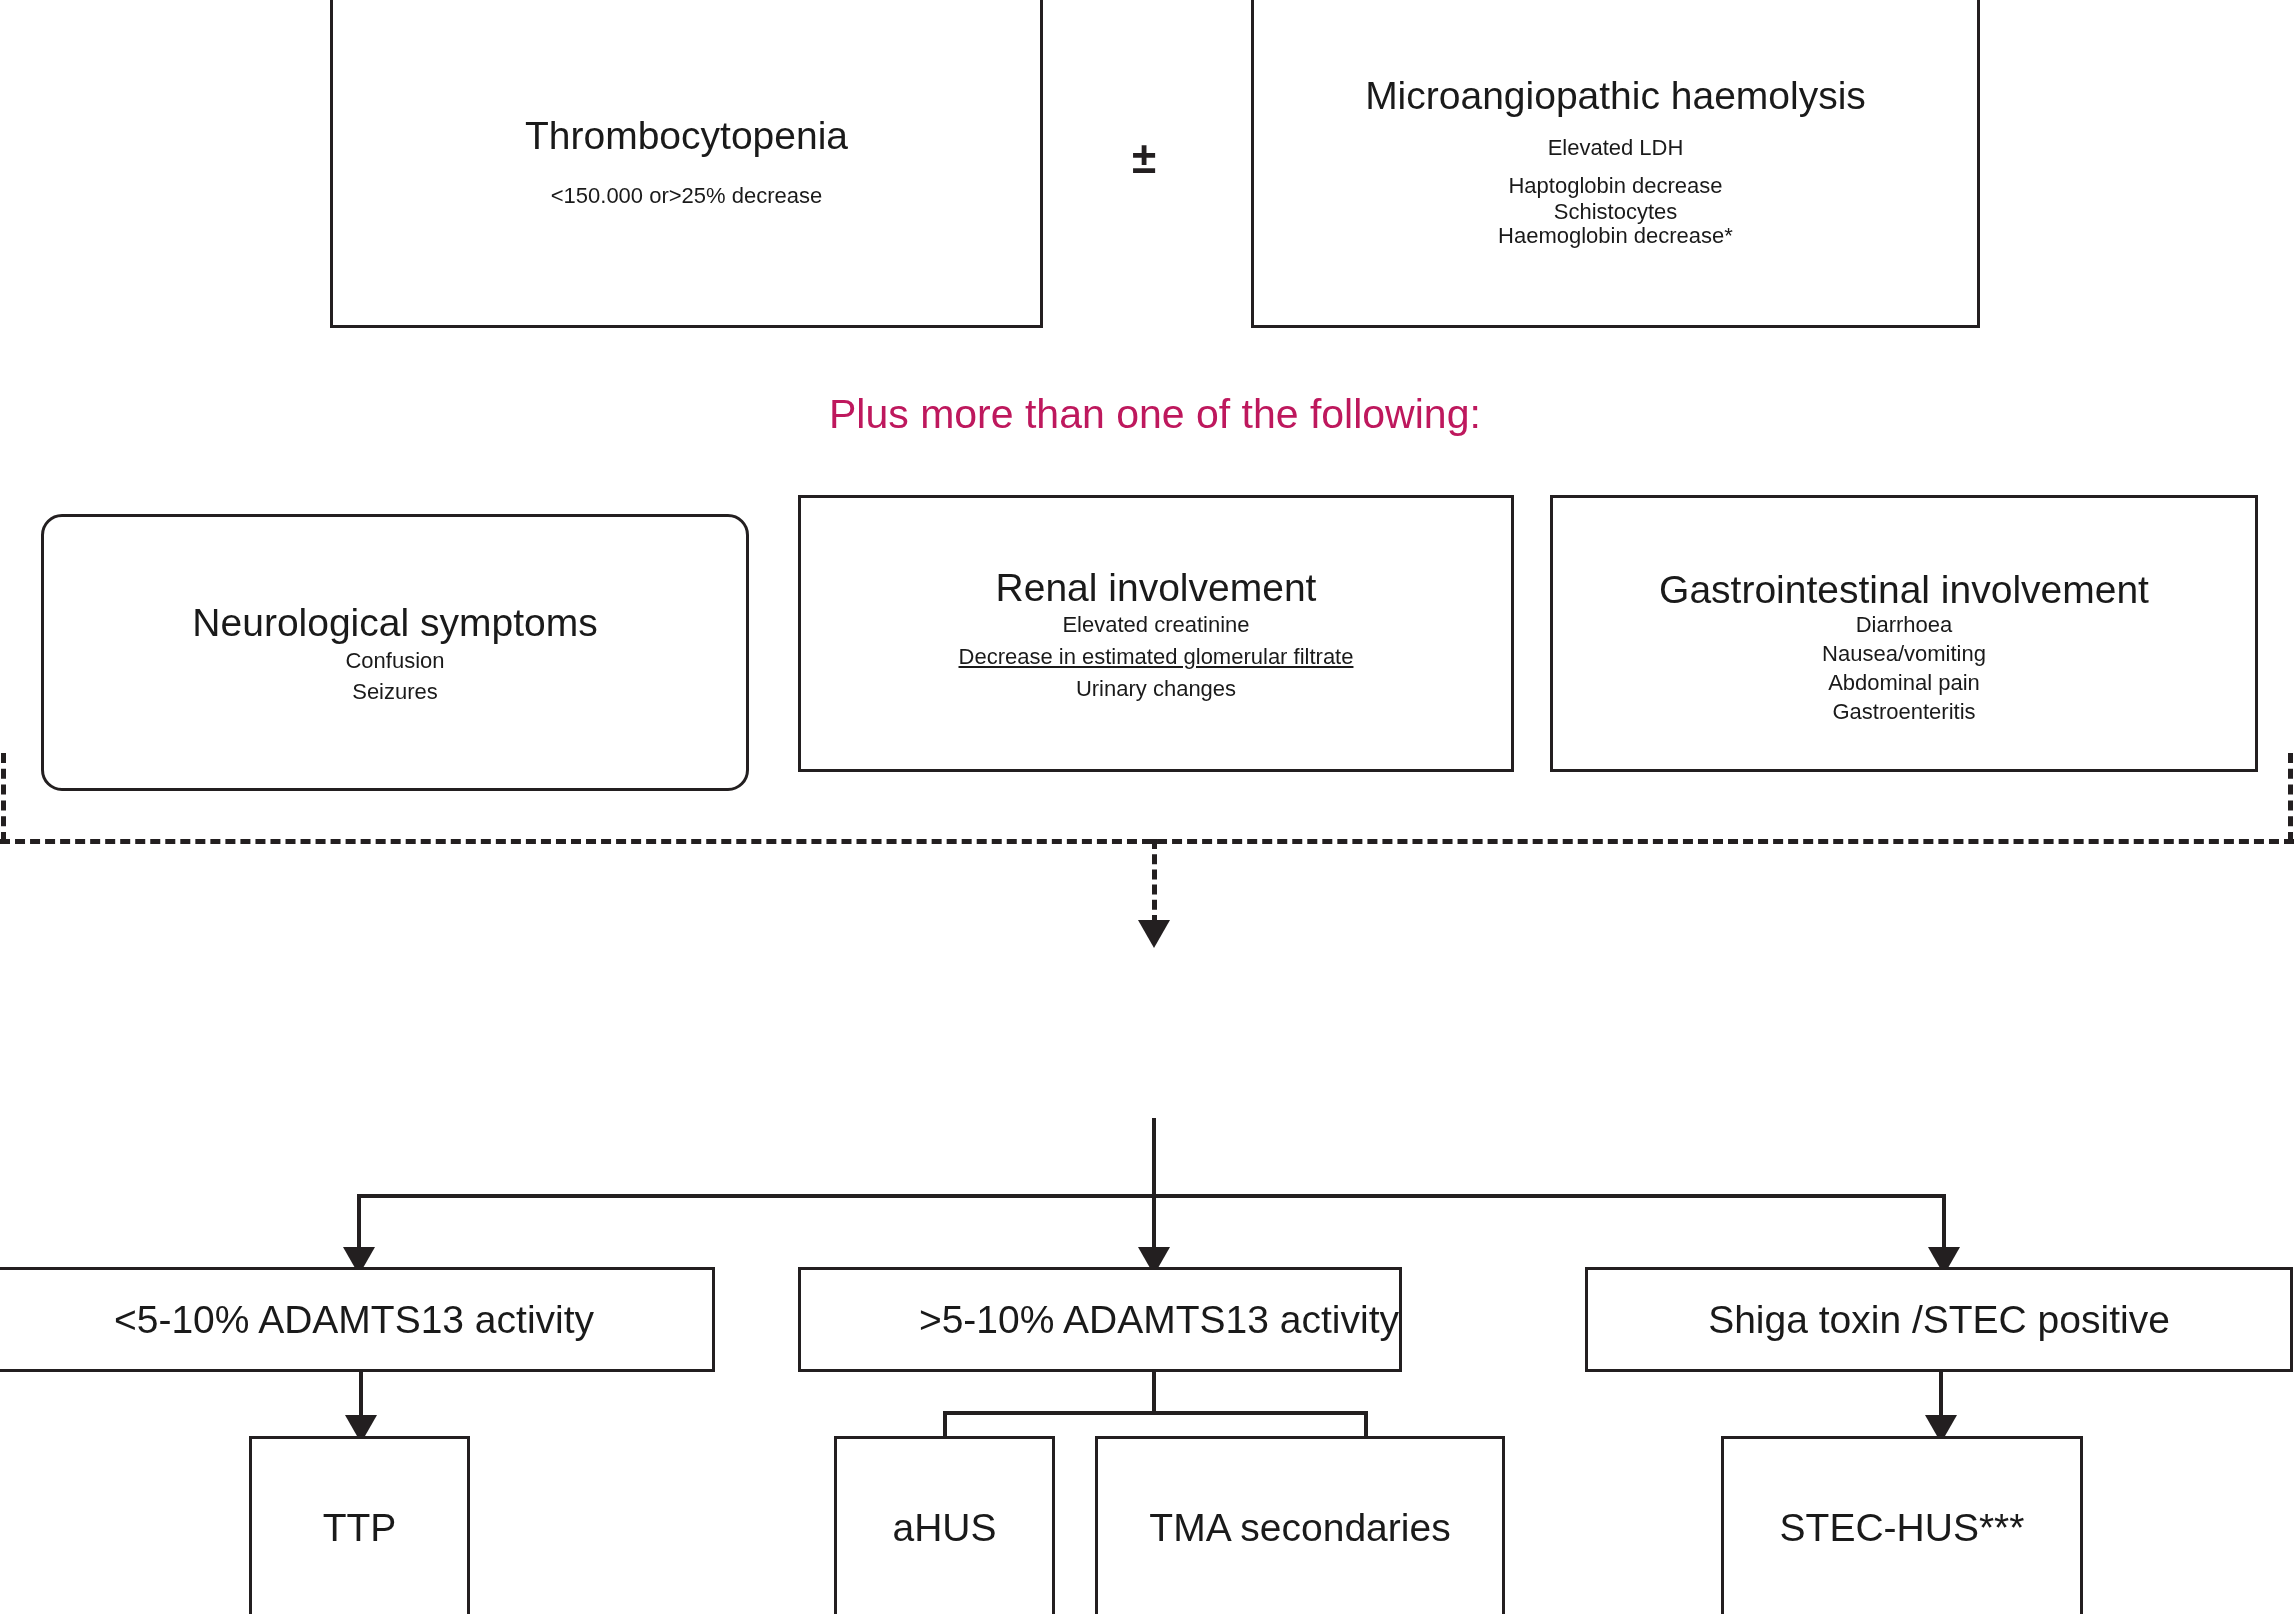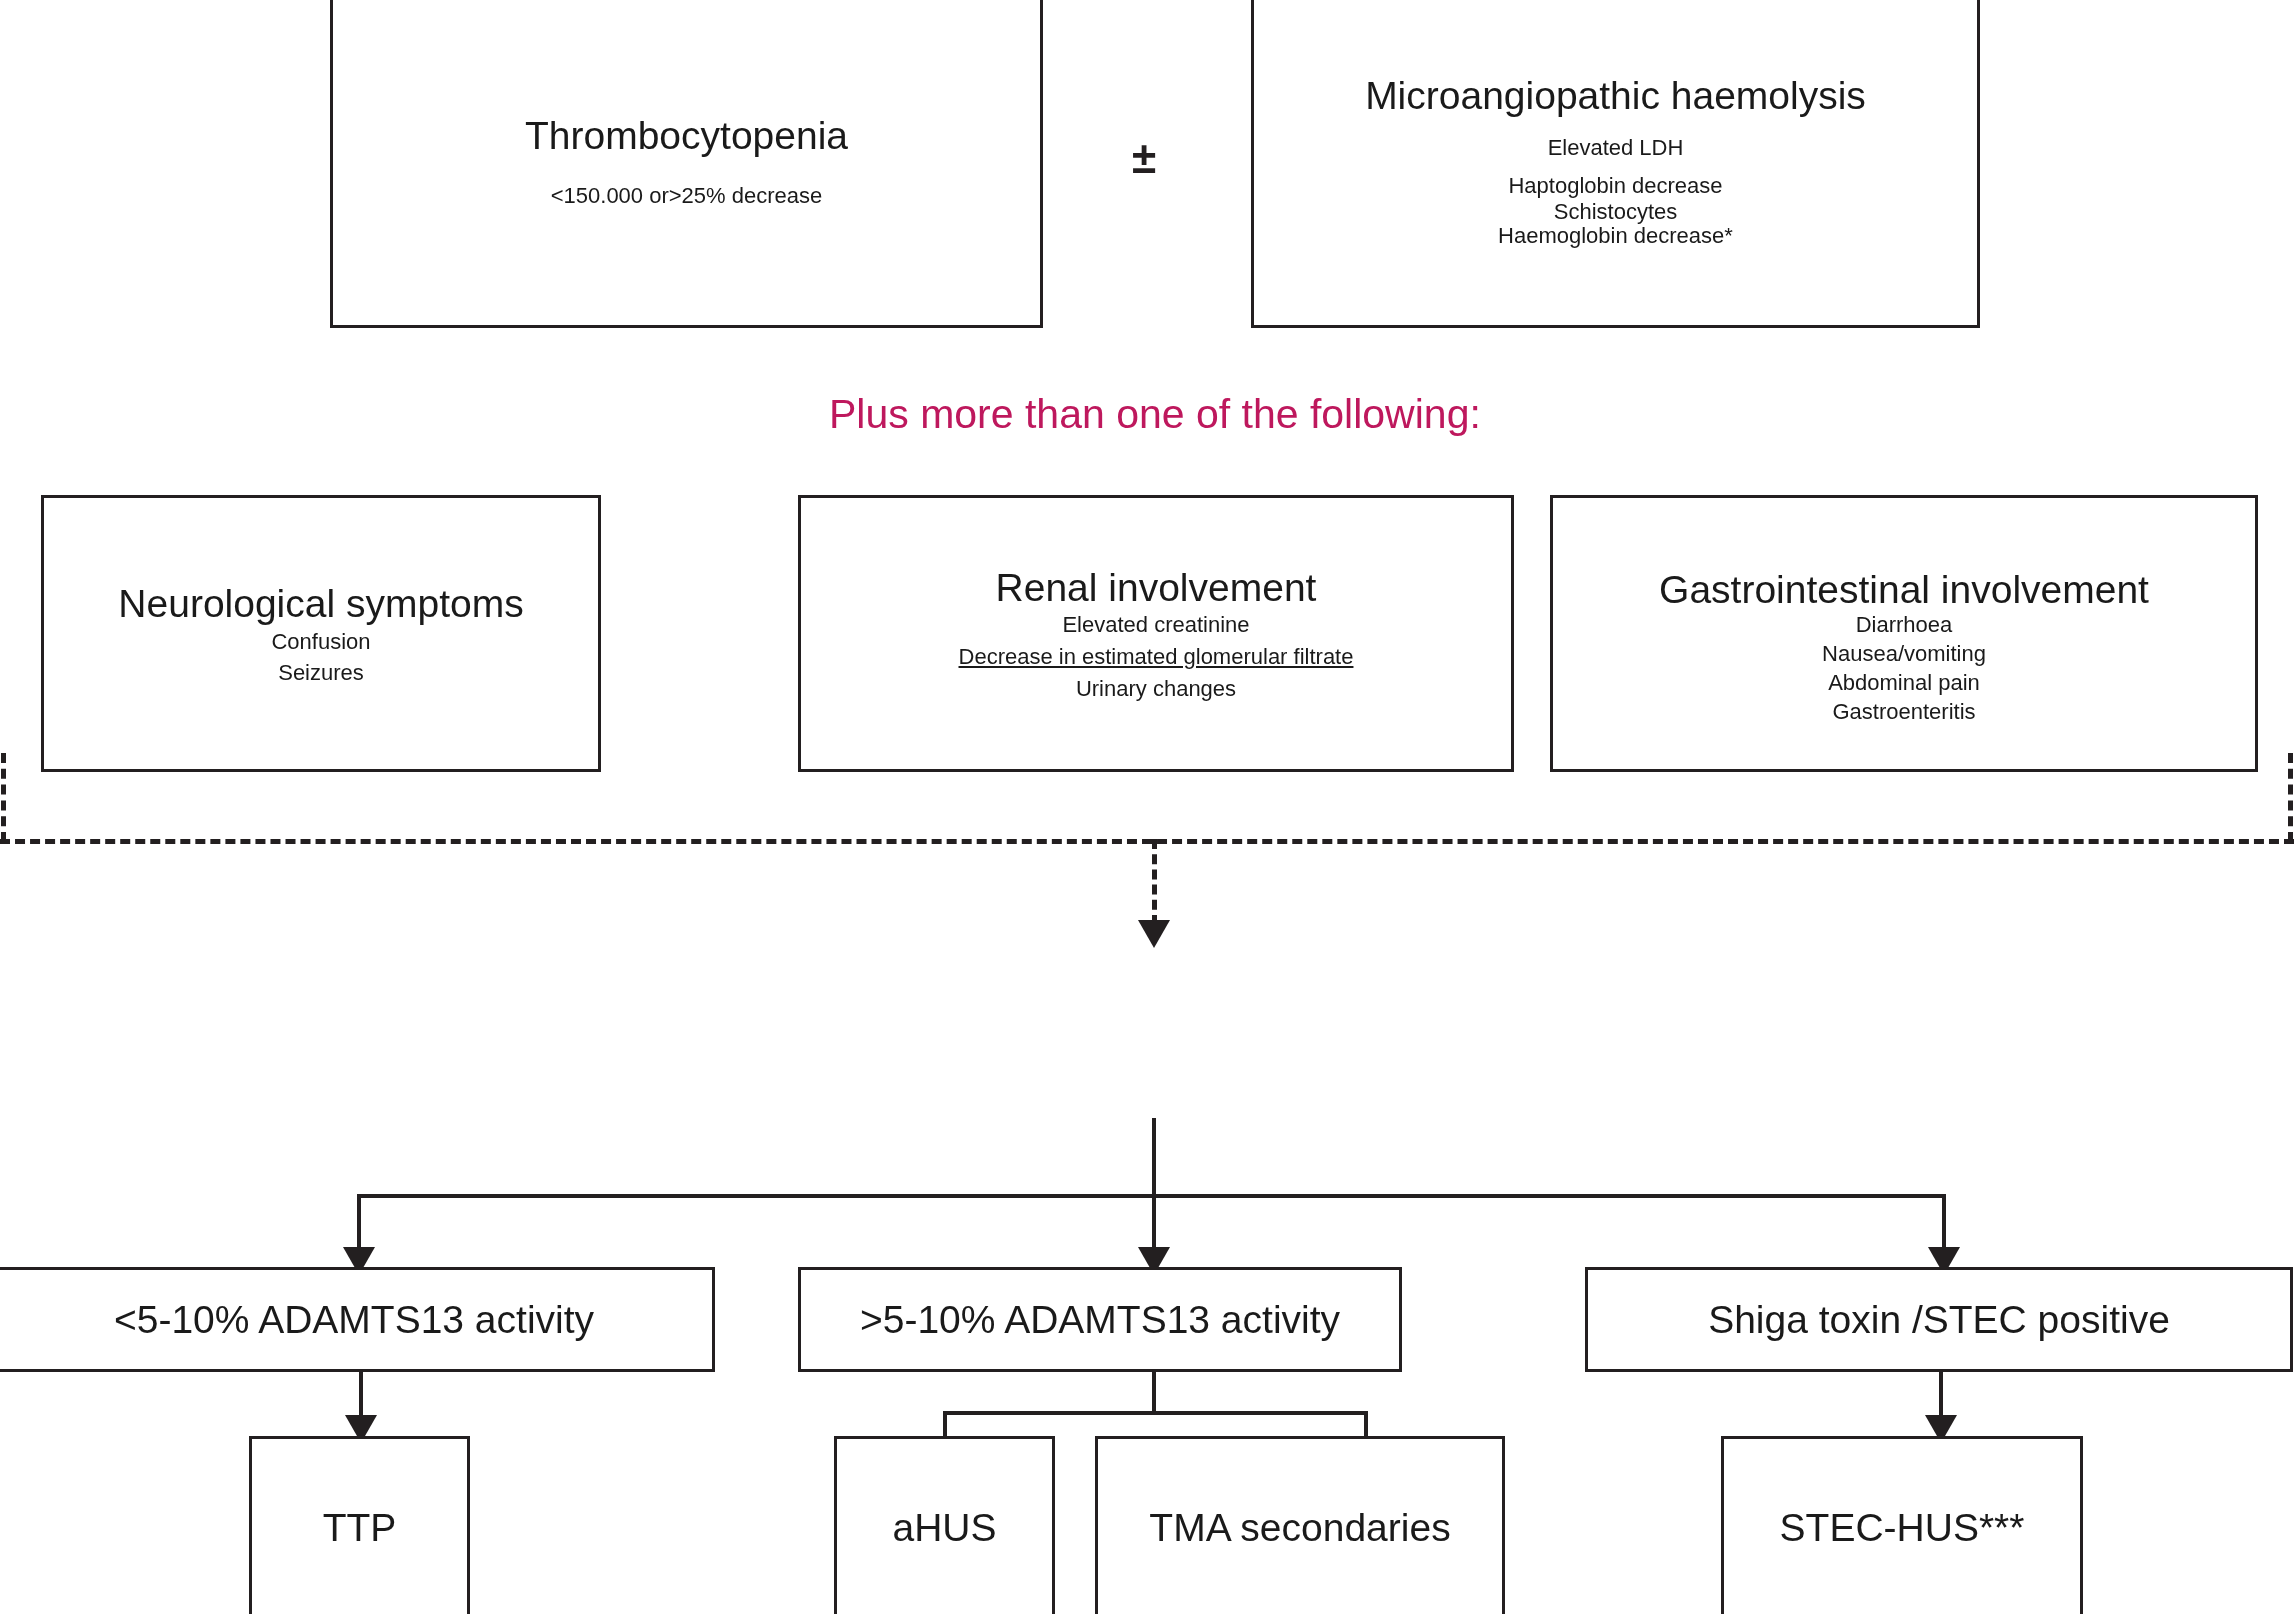--- a/index.html
+++ b/index.html
@@ -96,21 +96,21 @@
   <div class="box" style="left:1251px; top:-5.7px; width:729px; height:334px;">
     <div class="title" style="margin-bottom:22px;">Microangiopathic haemolysis</div>
     <div class="sub">Elevated LDH</div>
     <div class="sub" style="margin-top:15.6px;">Haptoglobin decrease</div>
     <div class="sub" style="margin-top:4.2px;">Schistocytes</div>
     <div class="sub" style="margin-top:2px;">Haemoglobin decrease*</div>
   </div>
 
   <div class="freetext" style="left:829px; top:391px;">Plus more than one of the following:</div>
 
-  <div class="box" style="left:41px; top:495px; width:560px; height:277px;">
+  <div class="box" style="left:41px; top:514px; width:708px; height:277px;border-radius:21px;">
     <div class="title" style="margin-bottom:8.5px;">Neurological symptoms</div>
     <div class="sub">Confusion</div>
     <div class="sub" style="margin-top:8.5px;">Seizures</div>
   </div>
 
   <div class="box" style="left:798px; top:495px; width:716px; height:277px;">
     <div class="title" style="margin-bottom:7px;">Renal involvement</div>
     <div class="sub">Elevated creatinine</div>
     <div class="sub" style="margin-top:10px;text-decoration:underline;">Decrease in estimated glomerular filtrate</div>
     <div class="sub" style="margin-top:10px;">Urinary changes</div>
@@ -141,21 +141,21 @@
   <div class="vline" style="left:1152px; top:1194px; height:58px;"></div>
   <div class="arrowhead" style="left:1138px; top:1247px;"></div>
 
   <div class="vline" style="left:1942px; top:1194px; height:58px;"></div>
   <div class="arrowhead" style="left:1928px; top:1247px;"></div>
 
   <div class="box" style="left:-7px; top:1267px; width:722px; height:105px;">
     <div class="title">&lt;5-10% ADAMTS13 activity</div>
   </div>
 
-  <div class="box" style="left:798px; top:1267px; width:604px; height:105px;">
+  <div class="box" style="left:798px; top:1267px; width:604px; height:105px;align-items:flex-end;">
     <div class="title">&gt;5-10% ADAMTS13 activity</div>
   </div>
 
   <div class="box" style="left:1585px; top:1267px; width:708px; height:105px;">
     <div class="title">Shiga toxin /STEC positive</div>
   </div>
 
   <div class="vline" style="left:359px; top:1371px; height:51px;"></div>
   <div class="arrowhead" style="left:345px; top:1415px;"></div>
 

